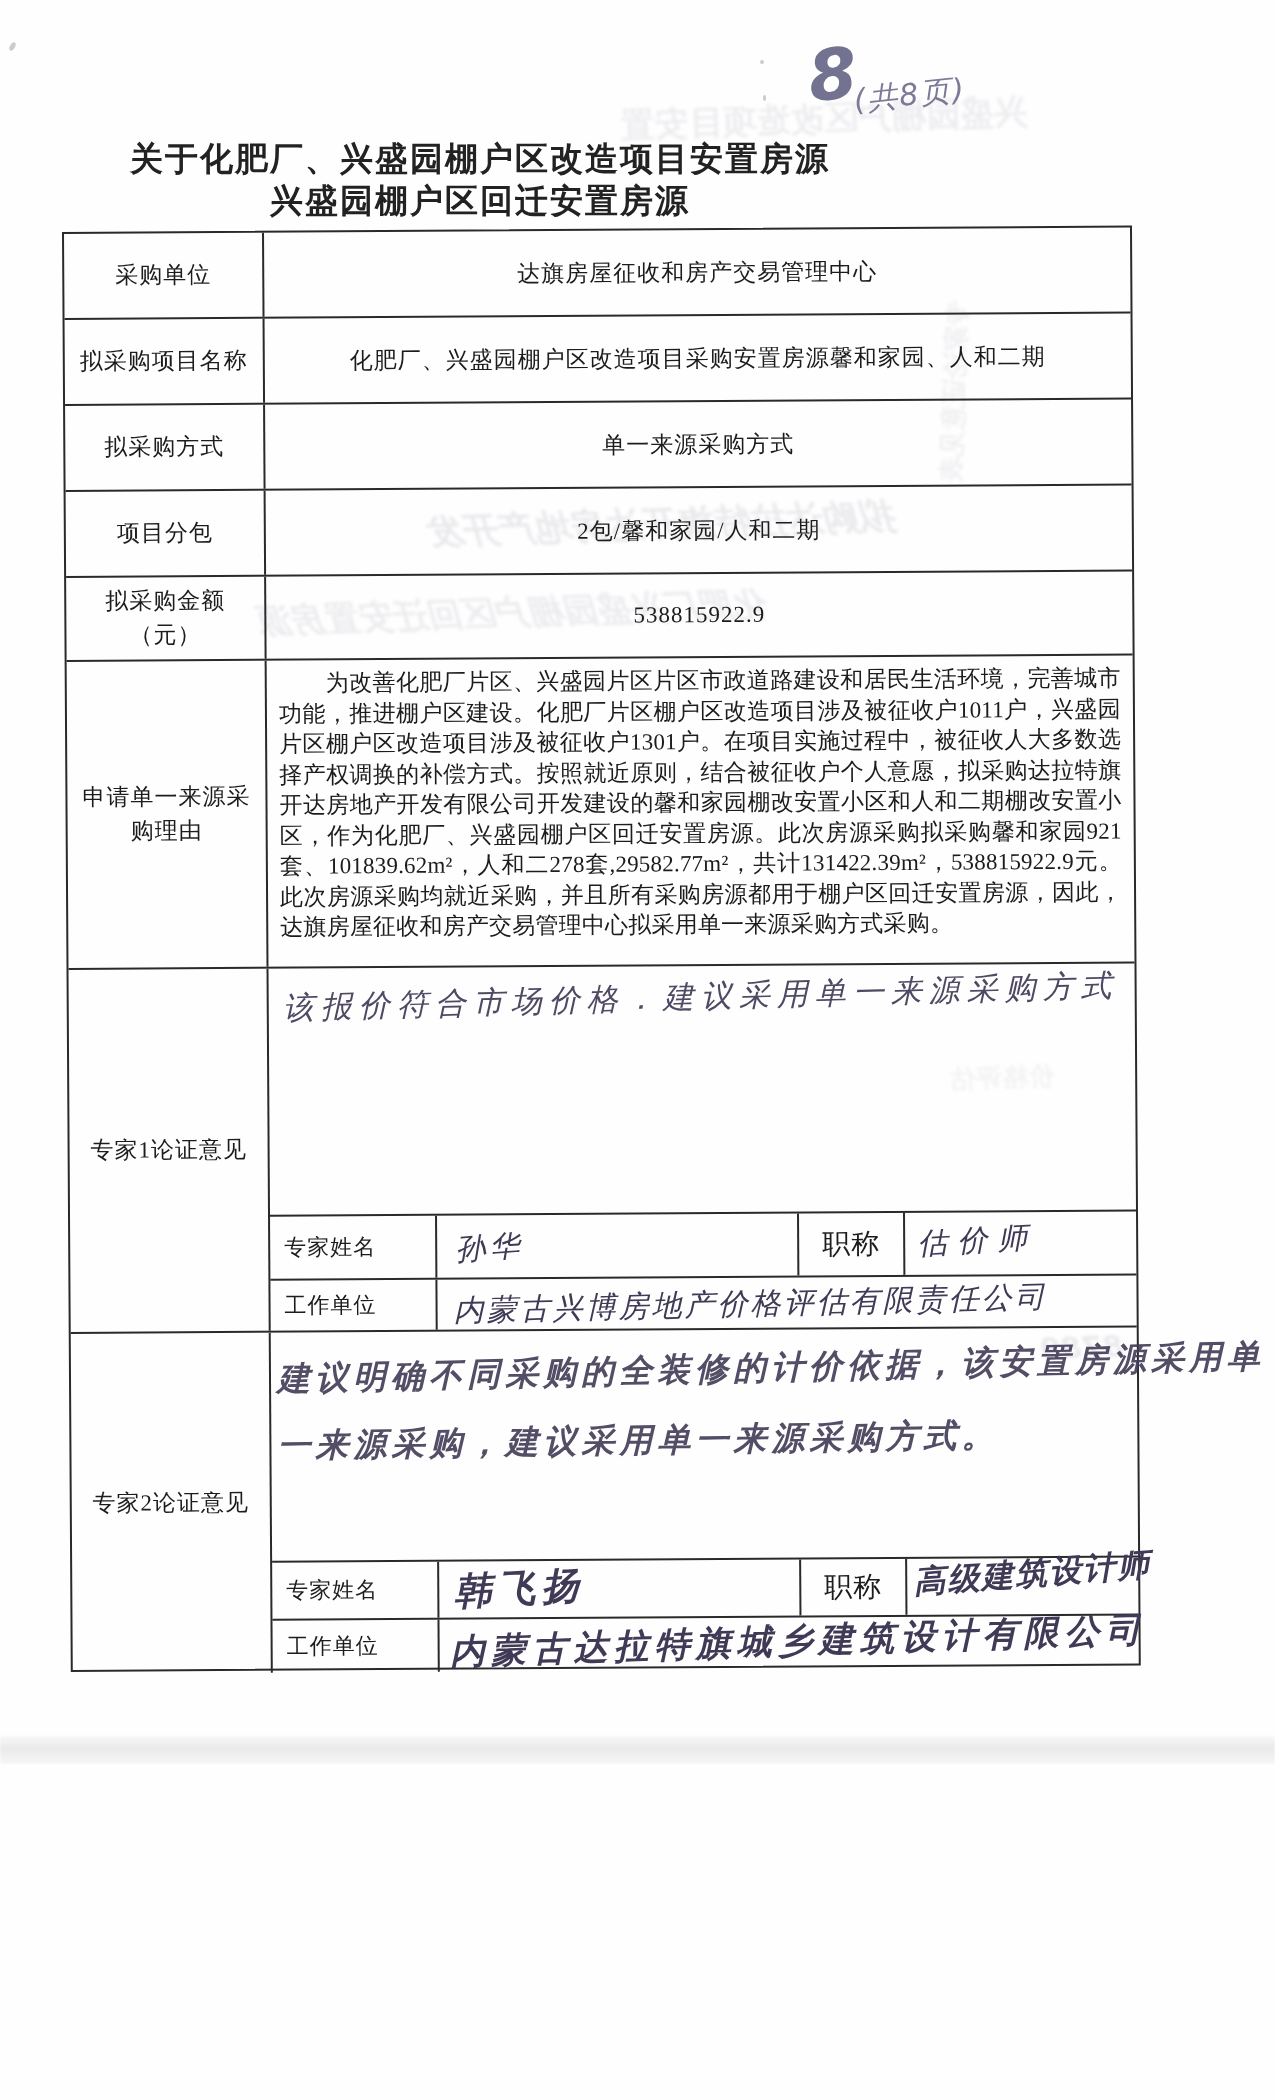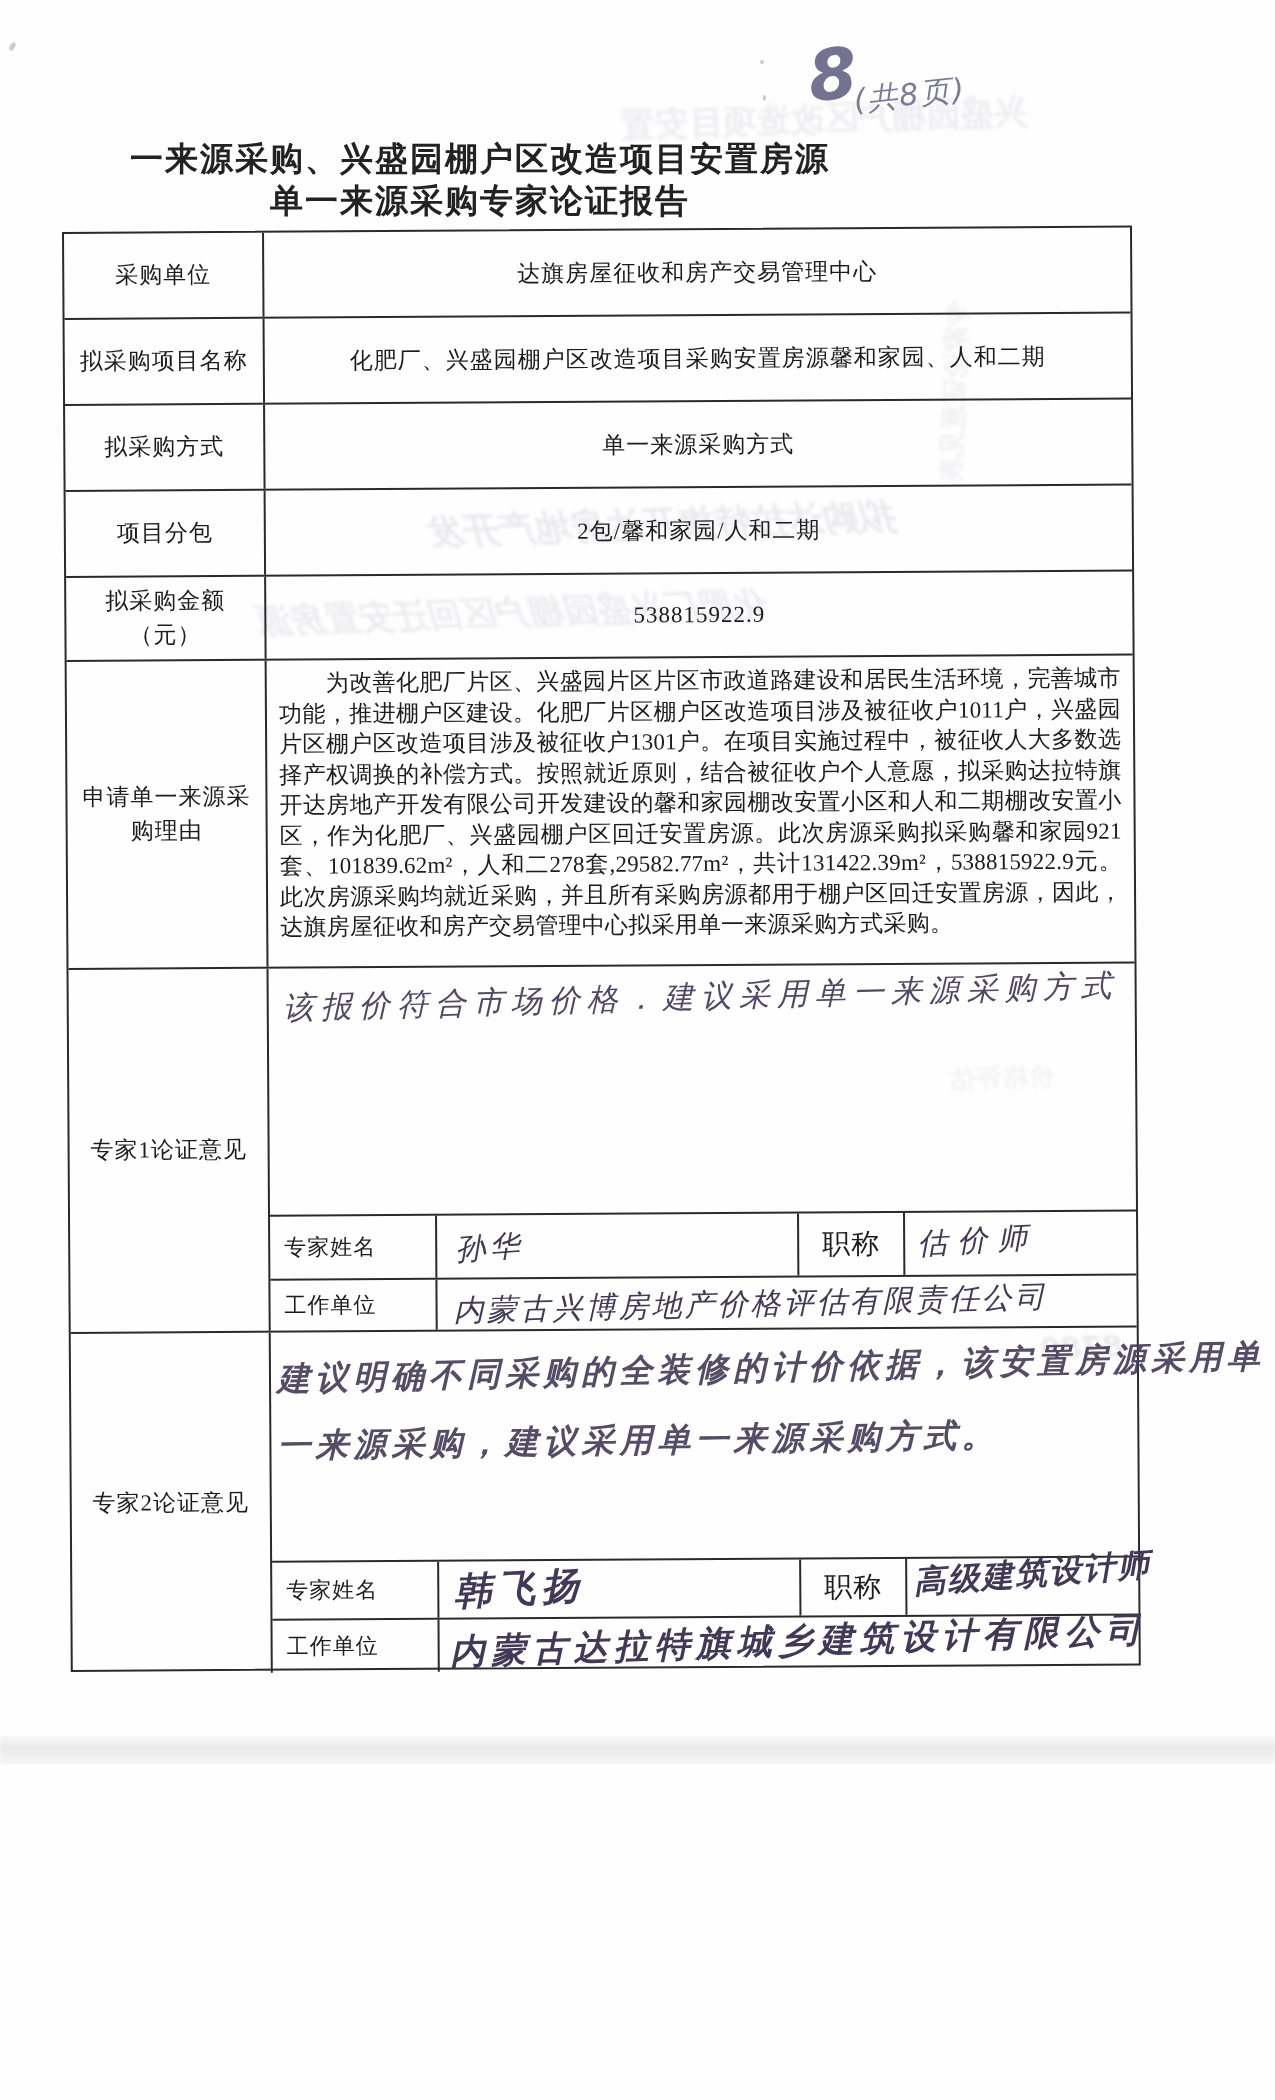--- a/index.html
+++ b/index.html
@@ -110,22 +110,22 @@
   <div class="scan-band"></div>
   <div class="speck sp1"></div>
   <div class="speck sp2"></div>
   <div class="speck sp3"></div>
 
   <div class="page-num">
     <span class="big8">8</span><span class="paren">(共8页)</span>
   </div>
 
   <div class="title-wrap">
-    <div class="title-line">一来源采购、兴盛园棚户区改造项目安置房源</div>
-    <div class="title-line">单一来源采购专家论证报告</div>
+    <div class="title-line">关于化肥厂、兴盛园棚户区改造项目安置房源</div>
+    <div class="title-line">兴盛园棚户区回迁安置房源</div>
   </div>
 
   <div class="doc-table">
 
     <div class="trow h86">
       <div class="lab">采购单位</div>
       <div class="val">达旗房屋征收和房产交易管理中心</div>
     </div>
 
     <div class="trow h86">

